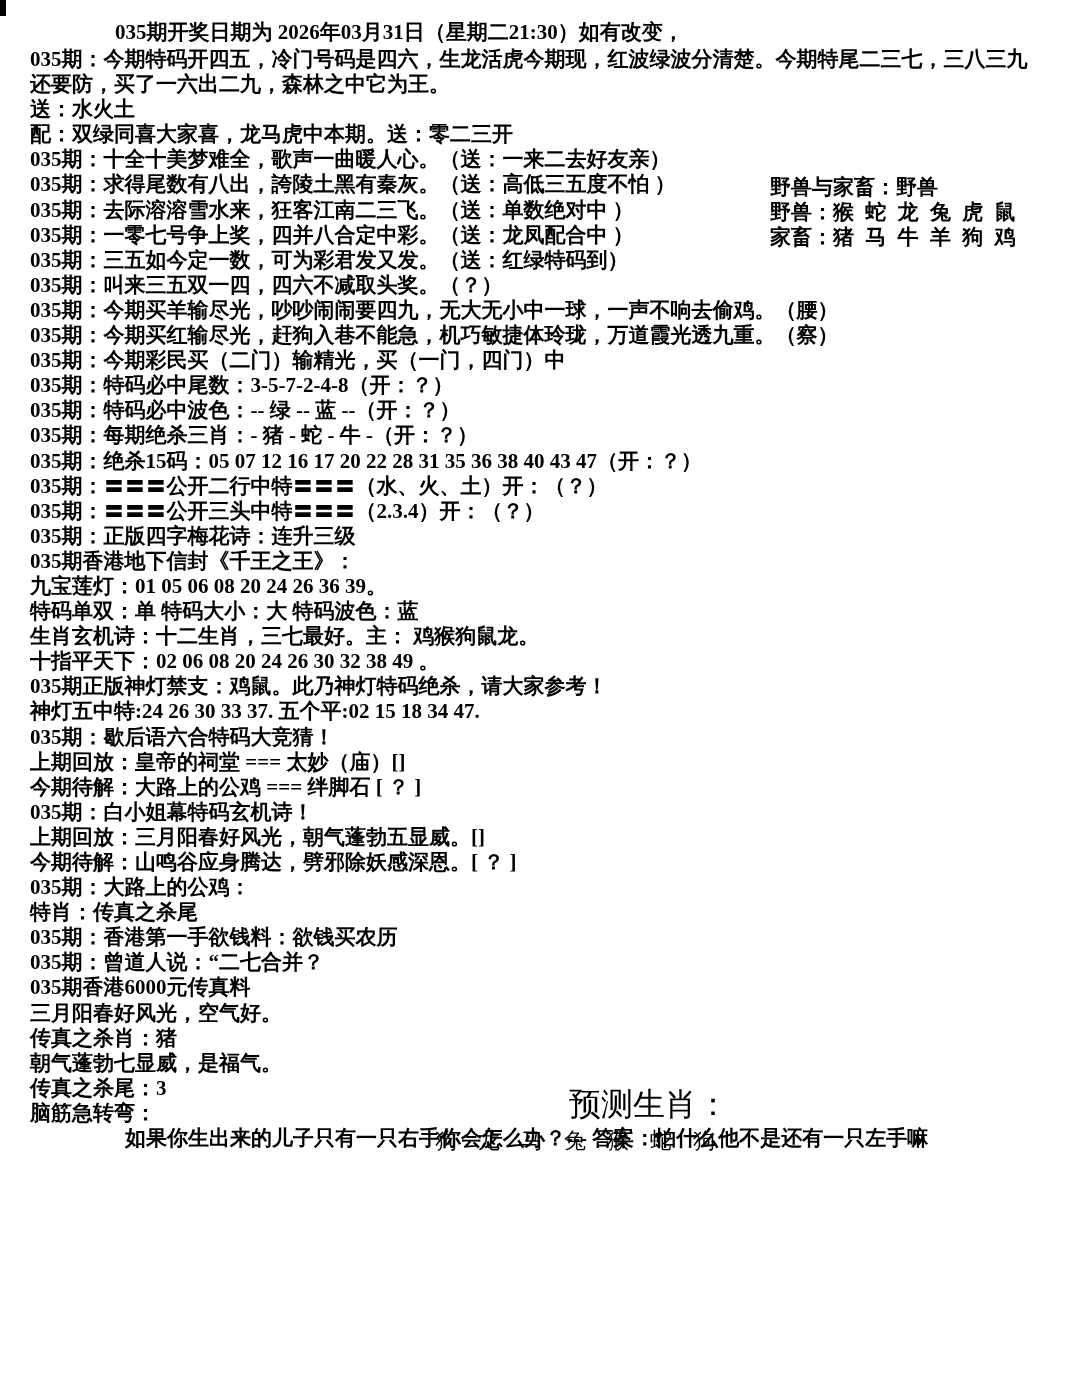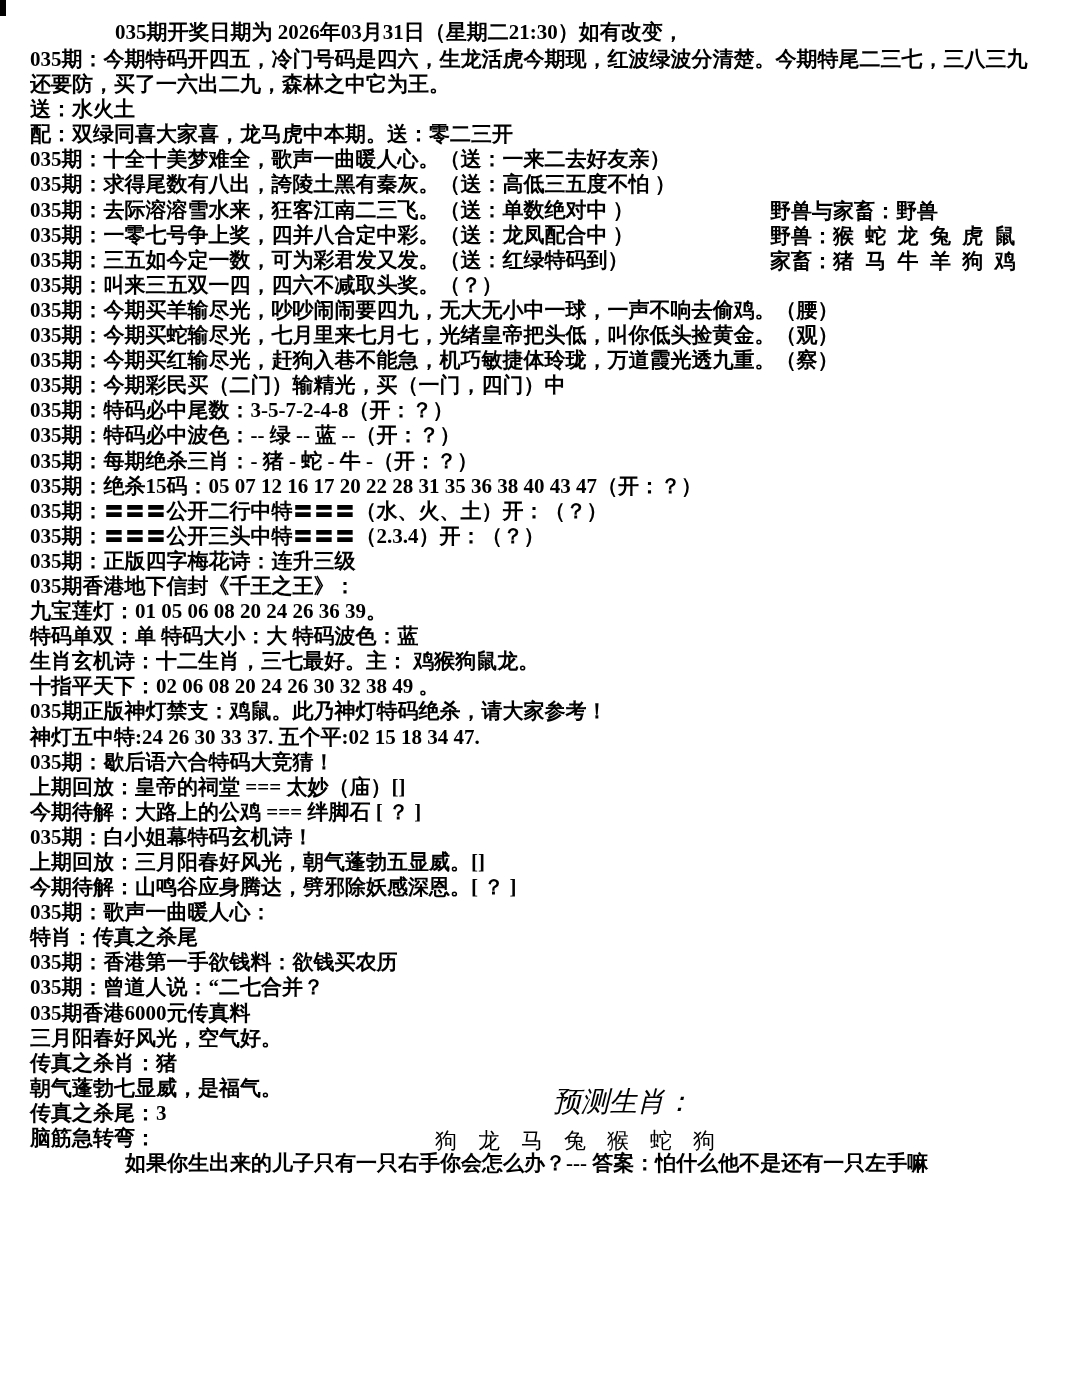--- a/index.html
+++ b/index.html
@@ -20,29 +20,29 @@
   }
   .line{
     height:25.1px;line-height:25.1px;
     font-size:21px;
     white-space:pre;
     font-family:Liberation Serif, serif;
   }
   .line.first{height:30px;line-height:30px;}
   .right-col{
     position:absolute;left:770px;
-    font-size:21px;line-height:25px;white-space:pre;word-spacing:4px;margin-top:24px;
+    font-size:21px;line-height:25px;white-space:pre;word-spacing:4px;
   }
   .rc-0{top:175px;}
   .rc-1{top:200px;}
   .rc-2{top:225px;}
   .pred-label{
-    position:absolute;left:553px;top:1083px;
+    position:absolute;left:569px;top:1083px;
     font-family:"DejaVu Serif",serif;font-weight:400;
-    font-size:28px;white-space:pre;font-style:italic;
+    font-size:32px;white-space:pre;
   }
   .pred-animals{
     position:absolute;left:435px;top:1126px;
     font-family:"DejaVu Serif",serif;font-weight:400;
     font-size:22px;white-space:pre;word-spacing:14px;
   }
 </style>
 </head>
 <body>
 
@@ -55,21 +55,20 @@
       <div class="line">还要防，买了一六出二九，森林之中它为王。</div>
       <div class="line">送：水火土</div>
       <div class="line">配：双绿同喜大家喜，龙马虎中本期。送：零二三开</div>
       <div class="line">035期：十全十美梦难全，歌声一曲暖人心。（送：一来二去好友亲）</div>
       <div class="line">035期：求得尾数有八出，誇陵土黑有秦灰。（送：高低三五度不怕 ）</div>
       <div class="line">035期：去际溶溶雪水来，狂客江南二三飞。（送：单数绝对中 ）</div>
       <div class="line">035期：一零七号争上奖，四并八合定中彩。（送：龙凤配合中 ）</div>
       <div class="line">035期：三五如今定一数，可为彩君发又发。（送：红绿特码到）</div>
       <div class="line">035期：叫来三五双一四，四六不减取头奖。（？）</div>
       <div class="line">035期：今期买羊输尽光，吵吵闹闹要四九，无大无小中一球，一声不响去偷鸡。（腰）</div>
-      <div class="line">035期：今期买蛇输尽光，七月里来七月七，光绪皇帝把头低，叫你低头捡黄金。（观）</div>
       <div class="line">035期：今期买红输尽光，赶狗入巷不能急，机巧敏捷体玲珑，万道霞光透九重。（察）</div>
       <div class="line">035期：今期彩民买（二门）输精光，买（一门，四门）中</div>
       <div class="line">035期：特码必中尾数：3-5-7-2-4-8（开：？）</div>
       <div class="line">035期：特码必中波色：-- 绿 -- 蓝 --（开：？）</div>
       <div class="line">035期：每期绝杀三肖：- 猪 - 蛇 - 牛 -（开：？）</div>
       <div class="line">035期：绝杀15码：05 07 12 16 17 20 22 28 31 35 36 38 40 43 47（开：？）</div>
       <div class="line">035期：〓〓〓公开二行中特〓〓〓（水、火、土）开：（？）</div>
       <div class="line">035期：〓〓〓公开三头中特〓〓〓（2.3.4）开：（？）</div>
       <div class="line">035期：正版四字梅花诗：连升三级</div>
       <div class="line">035期香港地下信封《千王之王》：</div>
@@ -78,21 +77,21 @@
       <div class="line">生肖玄机诗：十二生肖，三七最好。主： 鸡猴狗鼠龙。</div>
       <div class="line">十指平天下：02 06 08 20 24 26 30 32 38 49 。</div>
       <div class="line">035期正版神灯禁支：鸡鼠。此乃神灯特码绝杀，请大家参考！</div>
       <div class="line">神灯五中特:24 26 30 33 37. 五个平:02 15 18 34 47.</div>
       <div class="line">035期：歇后语六合特码大竞猜！</div>
       <div class="line">上期回放：皇帝的祠堂 === 太妙（庙）[]</div>
       <div class="line">今期待解：大路上的公鸡 === 绊脚石 [ ？ ]</div>
       <div class="line">035期：白小姐幕特码玄机诗！</div>
       <div class="line">上期回放：三月阳春好风光，朝气蓬勃五显威。[]</div>
       <div class="line">今期待解：山鸣谷应身腾达，劈邪除妖感深恩。[ ？ ]</div>
-      <div class="line">035期：歌声一曲暖人心：</div>
+      <div class="line">035期：大路上的公鸡：</div>
       <div class="line">特肖：传真之杀尾</div>
       <div class="line">035期：香港第一手欲钱料：欲钱买农历</div>
       <div class="line">035期：曾道人说：“二七合并？</div>
       <div class="line">035期香港6000元传真料</div>
       <div class="line">三月阳春好风光，空气好。</div>
       <div class="line">传真之杀肖：猪</div>
       <div class="line">朝气蓬勃七显威，是福气。</div>
       <div class="line">传真之杀尾：3</div>
       <div class="line">脑筋急转弯：</div>
       <div class="line" style="padding-left: 95px;">如果你生出来的儿子只有一只右手你会怎么办？--- 答案：怕什么他不是还有一只左手嘛</div>

